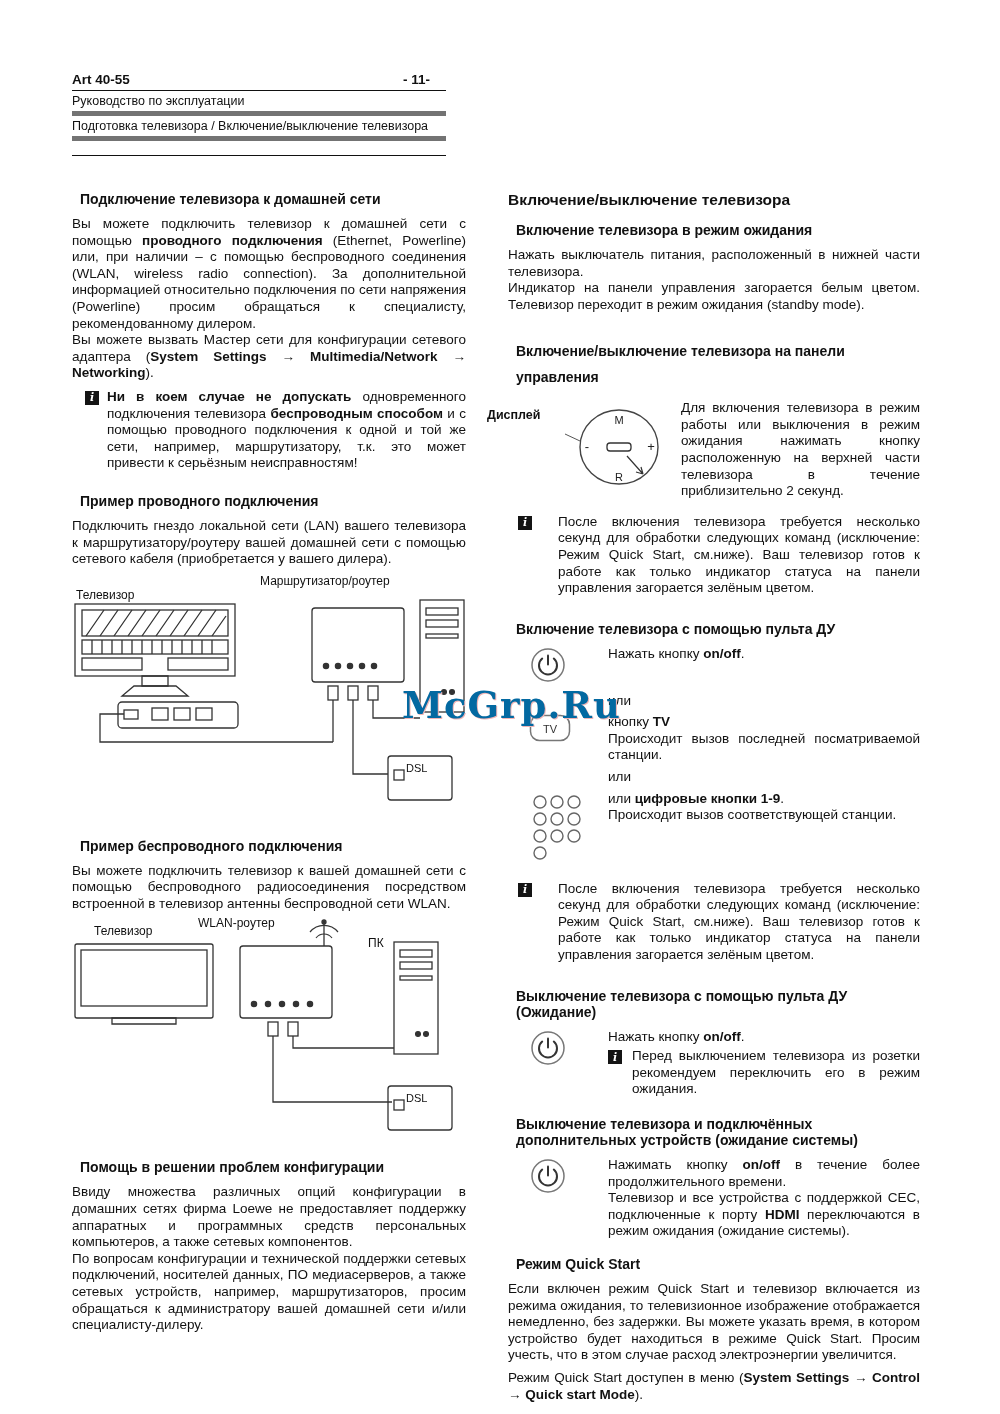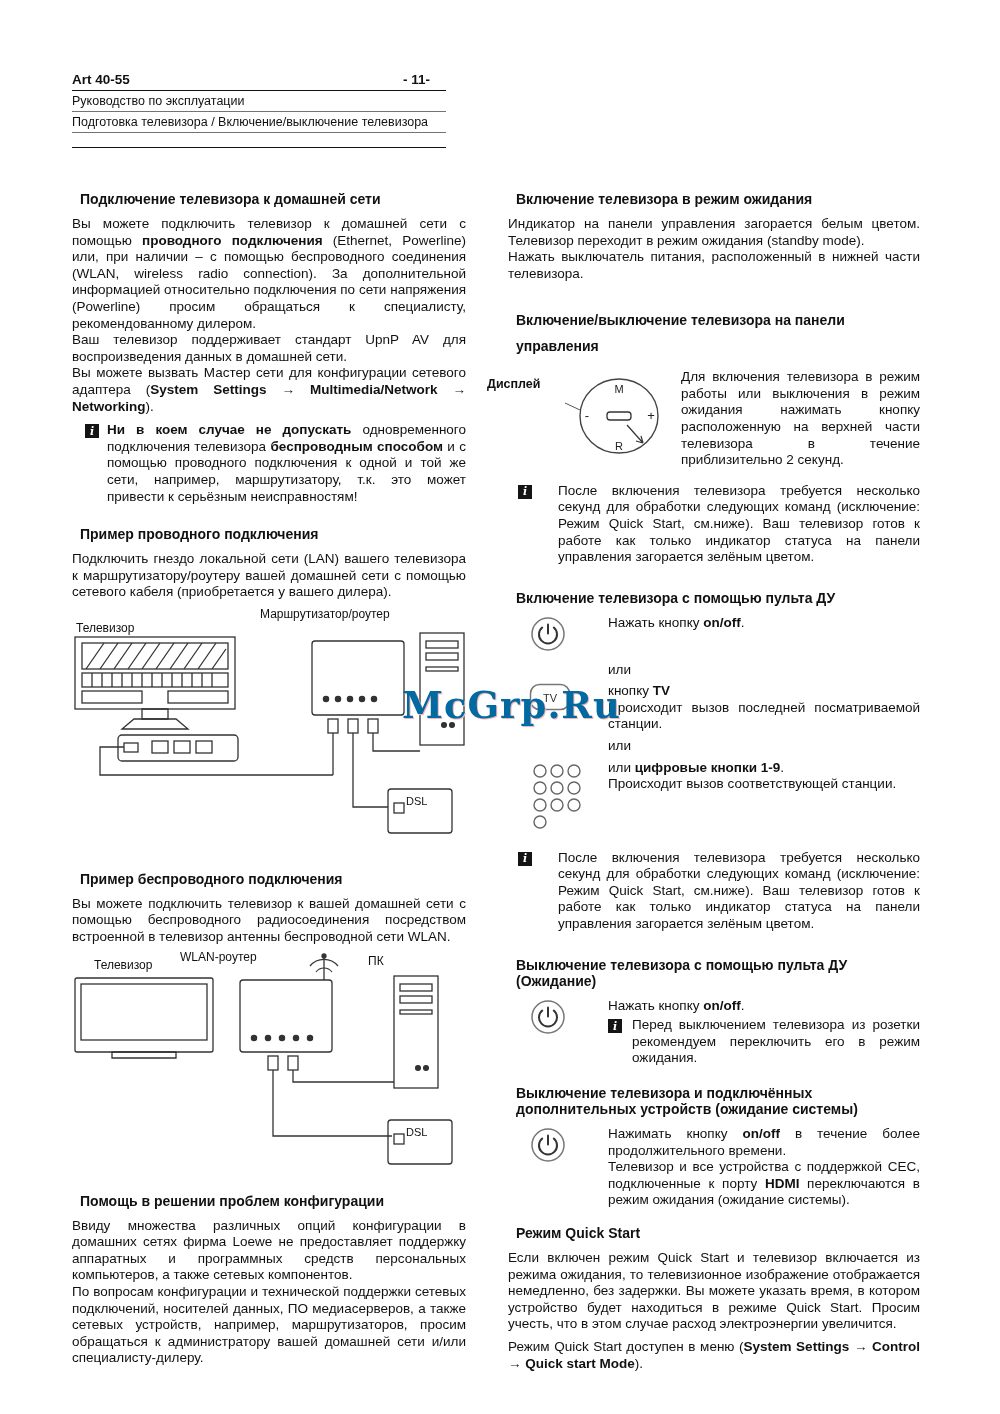--- a/index.html
+++ b/index.html
@@ -3,21 +3,21 @@
 <meta charset="utf-8">
 <style>
   * { margin:0; padding:0; box-sizing:border-box; }
   html,body { background:#ffffff; }
   body { font-family:"Liberation Sans", sans-serif; color:#111; }
   .page { position:relative; width:1000px; height:1414px; background:#fff; overflow:hidden; margin:0 auto; }
 
   
   .header { position:absolute; left:72px; top:72px; width:374px; }
   .hrow { display:flex; justify-content:space-between; font-weight:bold; font-size:13.5px; padding:0 16px 3px 0; border-bottom:1.2px solid #111; }
-  .hsub { font-size:12.5px; padding:3px 0 3px; border-bottom:1px solid #737373; }
+  .hsub { font-size:12.5px; padding:3px 0 3px; border-bottom:5px solid #737373; }
   .hgap { height:15px; border-bottom:1px solid #111; }
 
   
   .col { position:absolute; top:190px; }
   .col-left  { left:72px;  width:394px; }
   .col-right { left:508px; width:412px; }
 
   .col p { font-size:13.5px; line-height:1.23; text-align:justify; }
   b { font-weight:bold; }
   h2.h { font-size:14px; font-weight:bold; margin:21px 8px 9px; }
@@ -76,21 +76,20 @@
     <div class="hsub">Руководство по эксплуатации</div>
     <div class="hsub">Подготовка телевизора / Включение/выключение телевизора</div>
     <div class="hgap"></div>
   </header>
 
   <div class="col col-left">
 
     <section class="sect">
       <h2 class="h first">Подключение телевизора к домашней сети</h2>
       <p><span>Вы можете подключить телевизор к домашней сети с помощью </span><b>проводного подключения</b><span> (Ethernet, Powerline) или, при наличии – с помощью беспроводного соединения (WLAN, wireless radio connection). За дополнительной информацией относительно подключения по сети напряжения (Powerline) просим обращаться к специалисту, рекомендованному дилером.</span></p>
-      <p>Ваш телевизор поддерживает стандарт UpnP AV для воспроизведения данных в домашней сети.</p>
       <p><span>Вы можете вызвать Мастер сети для конфигурации сетевого адаптера (</span><b>System Settings → Multimedia/Network → Networking</b><span>).</span></p>
       <div class="note-left">
         <span class="note-icon">i</span>
         <p class="ntext"><b>Ни в коем случае не допускать</b><span> одновременного подключения телевизора </span><b>беспроводным способом</b><span> и с помощью проводного подключения к одной и той же сети, например, маршрутизатору, т.к. это может привести к серьёзным неисправностям!</span></p>
       </div>
     </section>
 
     <section class="sect">
       <h2 class="h">Пример проводного подключения</h2>
       <p>Подключить гнездо локальной сети (LAN) вашего телевизора к маршрутизатору/роутеру вашей домашней сети с помощью сетевого кабеля (приобретается у вашего дилера).</p>
@@ -140,22 +139,22 @@
         </svg>
       </div>
     </section>
 
     <section class="sect">
       <h2 class="h">Пример беспроводного подключения</h2>
       <p>Вы можете подключить телевизор к вашей домашней сети с помощью беспроводного радиосоединения посредством встроенной в телевизор антенны беспроводной сети WLAN.</p>
 
       <div class="diagram diagram-wireless">
         <span class="dlabel" style="left:22px;top:8px;">Телевизор</span>
-        <span class="dlabel" style="left:108px;top:0;">WLAN-роутер</span>
-        <span class="dlabel" style="left:296px;top:4px;">ПК</span>
+        <span class="dlabel" style="left:126px;top:0;">WLAN-роутер</span>
+        <span class="dlabel" style="left:296px;top:20px;">ПК</span>
         <span class="dlabel" style="left:334px;top:176px;font-size:11px;">DSL</span>
         <svg width="394" height="222" viewBox="0 0 394 222">
           <g fill="none" stroke="#333" stroke-width="1.3">
             <rect x="3" y="28" width="138" height="74" rx="2"></rect>
             <rect x="9" y="34" width="126" height="56"></rect>
             <path d="M40,102 h64 v6 h-64 z"></path>
             <rect x="168" y="30" width="92" height="72" rx="3"></rect>
             <path d="M252,30 V8"></path>
             <circle cx="252" cy="6" r="2" fill="#333"></circle>
             <circle cx="182" cy="88" r="2.6" fill="#333"></circle>
@@ -187,25 +186,26 @@
     <section class="sect">
       <h2 class="h">Помощь в решении проблем конфигурации</h2>
       <p>Ввиду множества различных опций конфигурации в домашних сетях фирма Loewe не предоставляет поддержку аппаратных и программных средств персональных компьютеров, а также сетевых компонентов.</p>
       <p>По вопросам конфигурации и технической поддержки сетевых подключений, носителей данных, ПО медиасерверов, а также сетевых устройств, например, маршрутизаторов, просим обращаться к администратору вашей домашней сети и/или специалисту-дилеру.</p>
     </section>
 
   </div>
 
   <div class="col col-right">
 
+    <h1 class="main-title">Включение/выключение телевизора</h1>
 
     <section class="sect">
       <h2 class="h first">Включение телевизора в режим ожидания</h2>
+      <p>Нажать выключатель питания, расположенный в нижней части телевизора.</p>
       <p>Индикатор на панели управления загорается белым цветом. Телевизор переходит в режим ожидания (standby mode).</p>
-      <p>Нажать выключатель питания, расположенный в нижней части телевизора.</p>
     </section>
 
     <section class="sect">
       <h2 class="h h-tall" style="margin-top:26px;">Включение/выключение телевизора на панели управления</h2>
       <div class="panel-row">
         <span class="display-label">Дисплей</span>
         <span class="dial-cell">
           <svg width="104" height="94" viewBox="0 0 104 94">
             <line x1="0" y1="34" x2="15" y2="41" stroke="#555" stroke-width="1"></line>
             <ellipse cx="54" cy="47" rx="39" ry="37" fill="none" stroke="#444" stroke-width="1.4"></ellipse>

